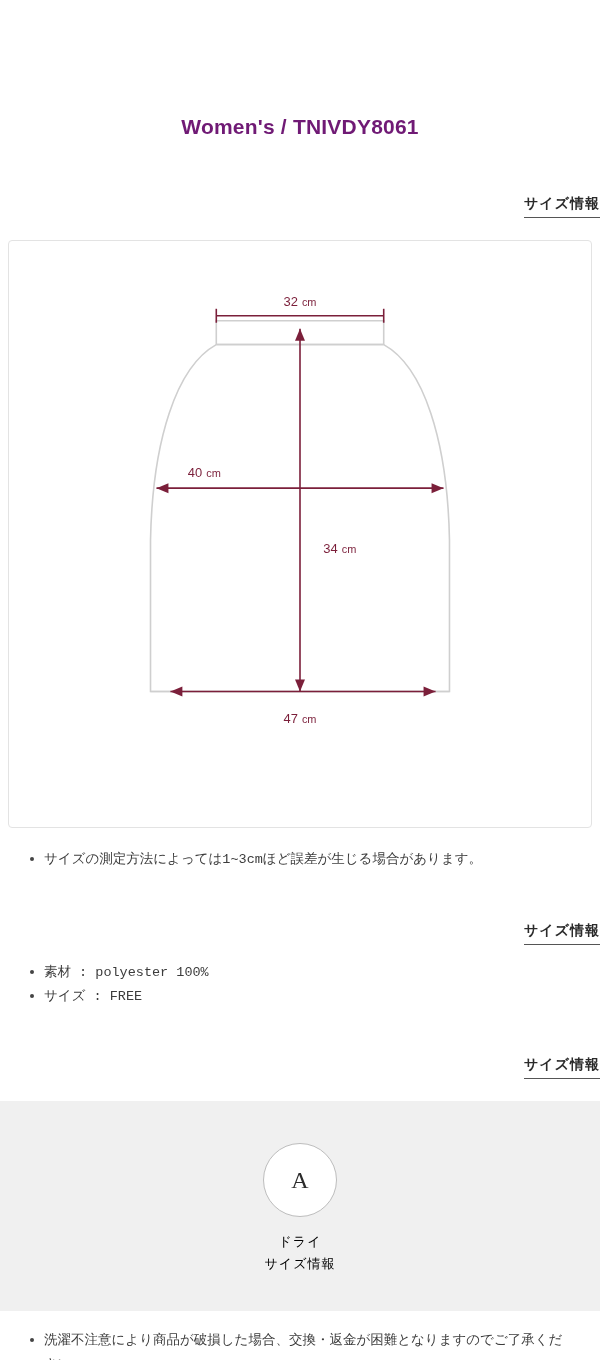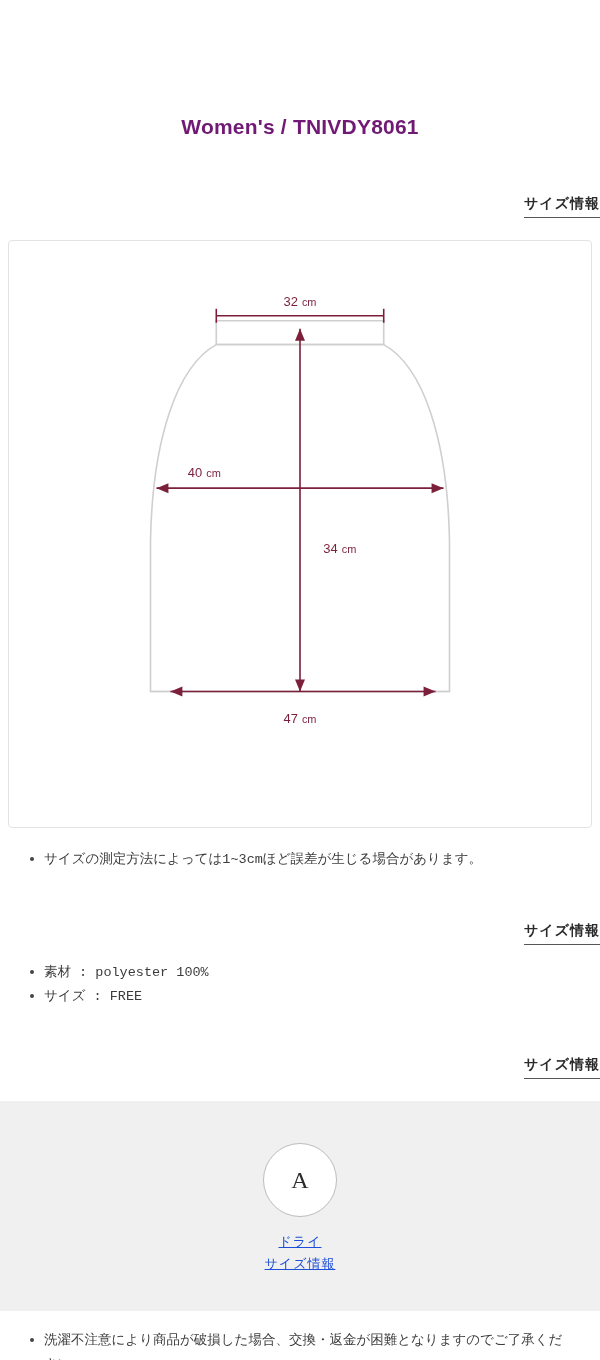--- a/index.html
+++ b/index.html
@@ -104,23 +104,22 @@
     align-items: center;
     justify-content: center;
     font-size: 24px;
     color: #2b2b2b;
     font-family: "Liberation Serif", serif;
   }
   .care-label {
     margin-top: 14px;
     font-size: 13px;
     line-height: 1.7;
-    color: #1d4ed8;
+    color: #000000;
     letter-spacing: 1px;
-    text-decoration: underline;
   }
   .care-label div { display: block; }
 
   .footer-list { margin-top: 18px; padding-bottom: 40px; }
 
   .dim-text { fill: #7b1f3a; font-size: 13px; font-family: "Liberation Sans", sans-serif; }
   .dim-unit { font-size: 11px; }
 </style>
 </head>
 <body>

